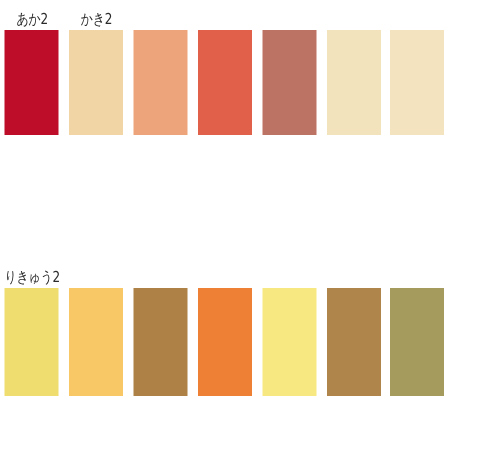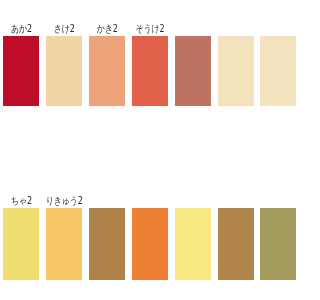--- a/index.html
+++ b/index.html
@@ -24,21 +24,21 @@
     left: 0;
     width: 300px;
   }
   .row-top { top: 0; }
   .row-bottom { top: 172px; }
 
   .labels {
     position: relative;
     display: flex;
     width: 300px;
-    height: 36px;
+    height: 20px;
     align-items: flex-end;
   }
   .swatches {
     position: relative;
     display: flex;
     width: 300px;
   }
   .cell {
     flex: 0 0 42.857px;
     width: 42.857px;
@@ -70,27 +70,21 @@
 <body>
 
 <div class="palette-page" style="background-color: rgb(255, 255, 255);">
 
   <div class="swatch-row row-top">
     <div class="labels">
       <div class="cell">
           <span class="label" style="color: rgb(43, 43, 43);">あか2</span>
         </div>
       <div class="cell">
-          <span class="label" style="color: rgb(43, 43, 43);">さけ2</span>
-        </div>
-      <div class="cell">
           <span class="label" style="color: rgb(43, 43, 43);">かき2</span>
-        </div>
-      <div class="cell">
-          <span class="label" style="color: rgb(43, 43, 43);">そうけ2</span>
         </div>
     </div>
     <div class="swatches">
       <div class="cell">
           <span class="swatch" style="background-color: rgb(189, 13, 40);"></span>
         </div>
       <div class="cell">
           <span class="swatch" style="background-color: rgb(242, 213, 165);"></span>
         </div>
       <div class="cell">
@@ -106,23 +100,20 @@
           <span class="swatch" style="background-color: rgb(243, 227, 188);"></span>
         </div>
       <div class="cell">
           <span class="swatch" style="background-color: rgb(243, 228, 191);"></span>
         </div>
     </div>
   </div>
 
   <div class="swatch-row row-bottom">
     <div class="labels">
-      <div class="cell">
-          <span class="label" style="color: rgb(43, 43, 43);">ちゃ2</span>
-        </div>
       <div class="cell">
           <span class="label" style="color: rgb(43, 43, 43);">りきゅう2</span>
         </div>
     </div>
     <div class="swatches">
       <div class="cell">
           <span class="swatch" style="background-color: rgb(240, 221, 112);"></span>
         </div>
       <div class="cell">
           <span class="swatch" style="background-color: rgb(248, 200, 102);"></span>

